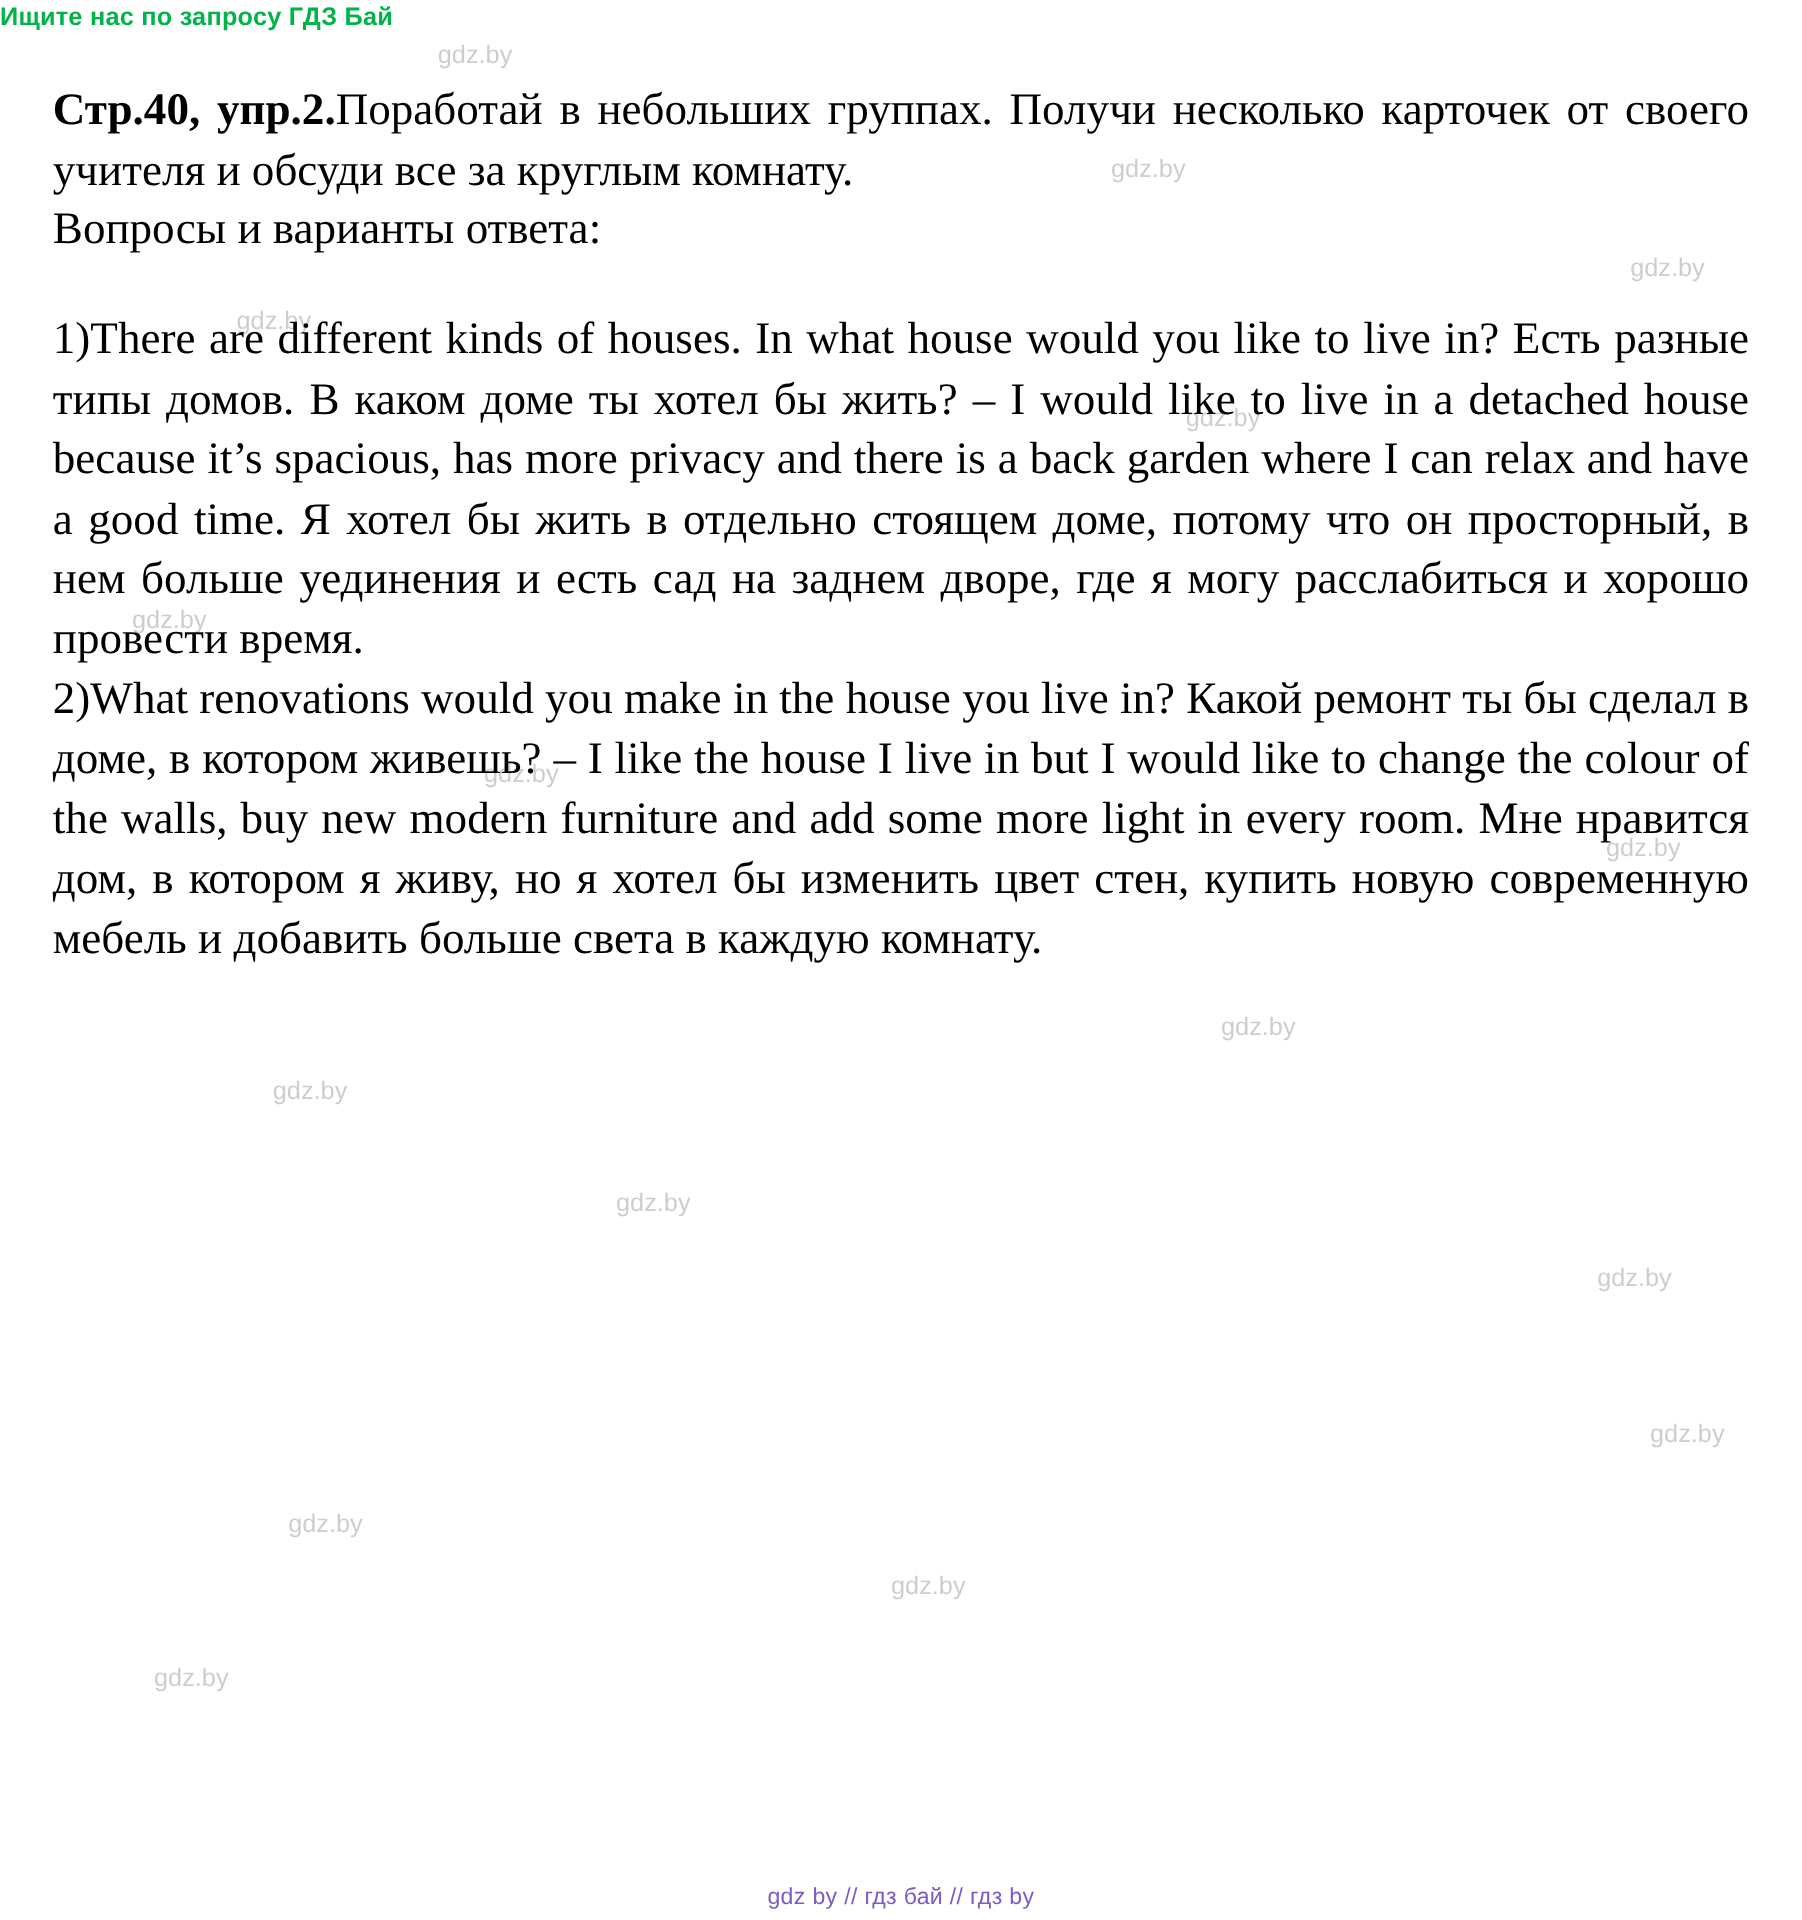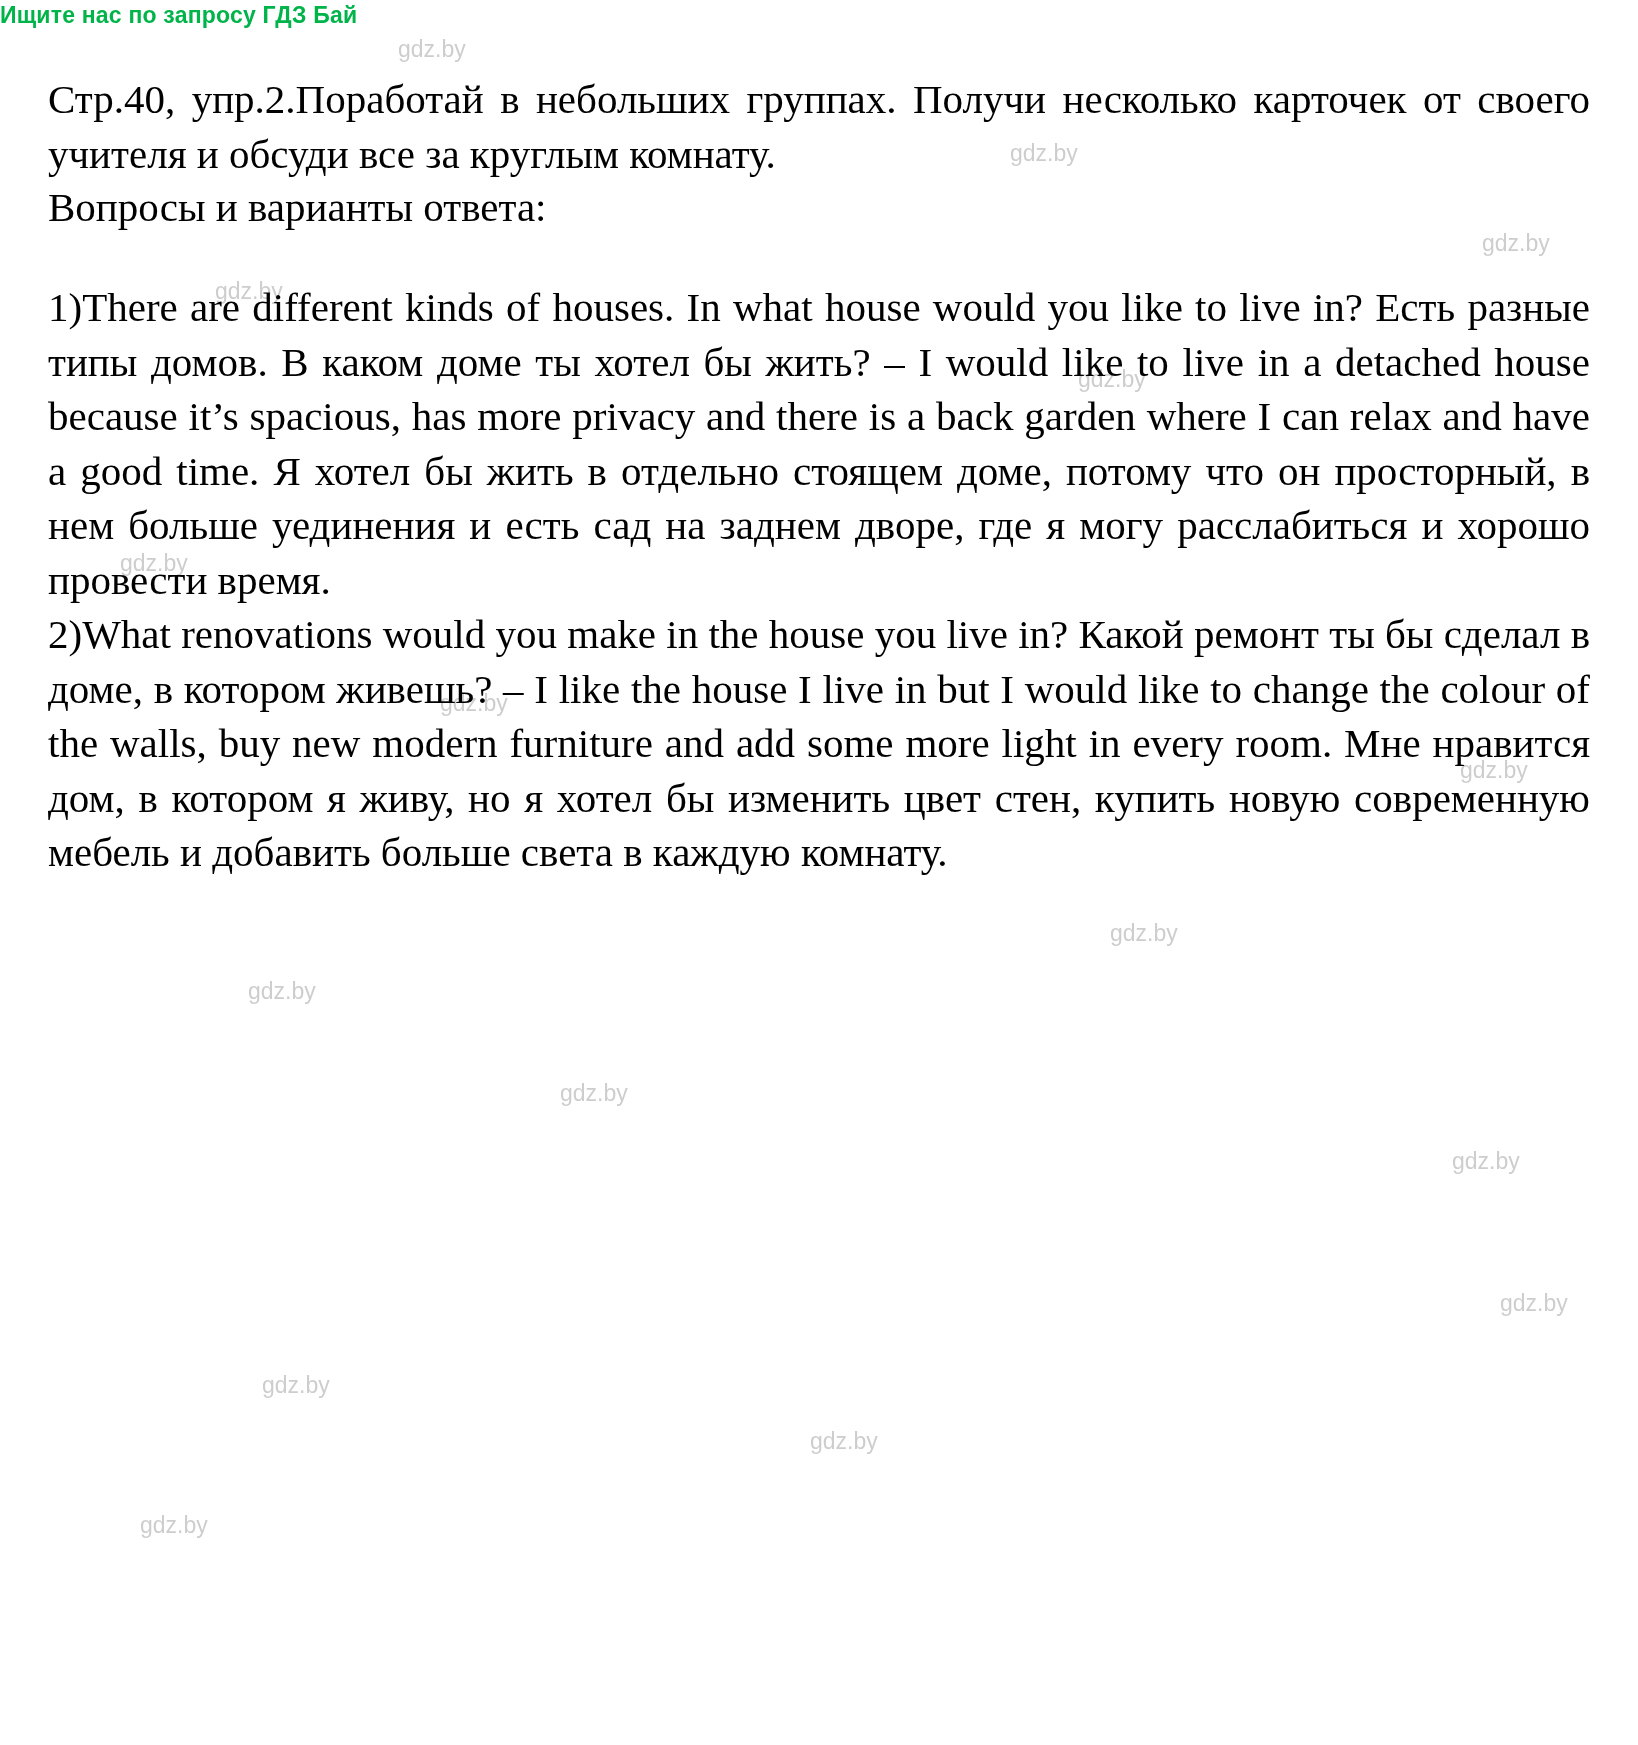--- a/index.html
+++ b/index.html
@@ -43,21 +43,21 @@
     margin: 0 0 0 0;
     font-size: 41px;
     line-height: 1.33;
     text-align: justify;
     text-justify: inter-word;
   }
   .intro {
     margin-bottom: 34px;
   }
   .intro b {
-    font-weight: normal;
+    font-weight: bold;
   }
   .heading {
     font-size: 41px;
     font-weight: normal;
     margin: 0 0 46px 0;
     line-height: 1.3;
   }
   .qa {
     margin-bottom: 40px;
   }
@@ -115,14 +115,15 @@
     <p class="para intro"><b>Стр.40, упр.2.</b><span>Поработай в небольших группах. Получи несколько карточек от своего учителя и обсуди все за круглым комнату.</span></p>
 
     <p class="heading">Вопросы и варианты ответа:</p>
 
     <p class="para qa"><span>1)</span><span>There are different kinds of houses. In what house would you like to live in? Есть разные типы домов. В каком доме ты хотел бы жить? – I would like to live in a detached house because it’s spacious, has more privacy and there is a back garden where I can relax and have a good time. Я хотел бы жить в отдельно стоящем доме, потому что он просторный, в нем больше уединения и есть сад на заднем дворе, где я могу расслабиться и хорошо провести время.</span></p>
 
     <p class="para qa"><span>2)</span><span>What renovations would you make in the house you live in? Какой ремонт ты бы сделал в доме, в котором живешь? – I like the house I live in but I would like to change the colour of the walls, buy new modern furniture and add some more light in every room. Мне нравится дом, в котором я живу, но я хотел бы изменить цвет стен, купить новую современную мебель и добавить больше света в каждую комнату.</span></p>
 
   </div>
 
+  <div class="footer">gdz by  //  гдз бай  //  гдз by</div>
 
 </div>
 
 </body></html>

